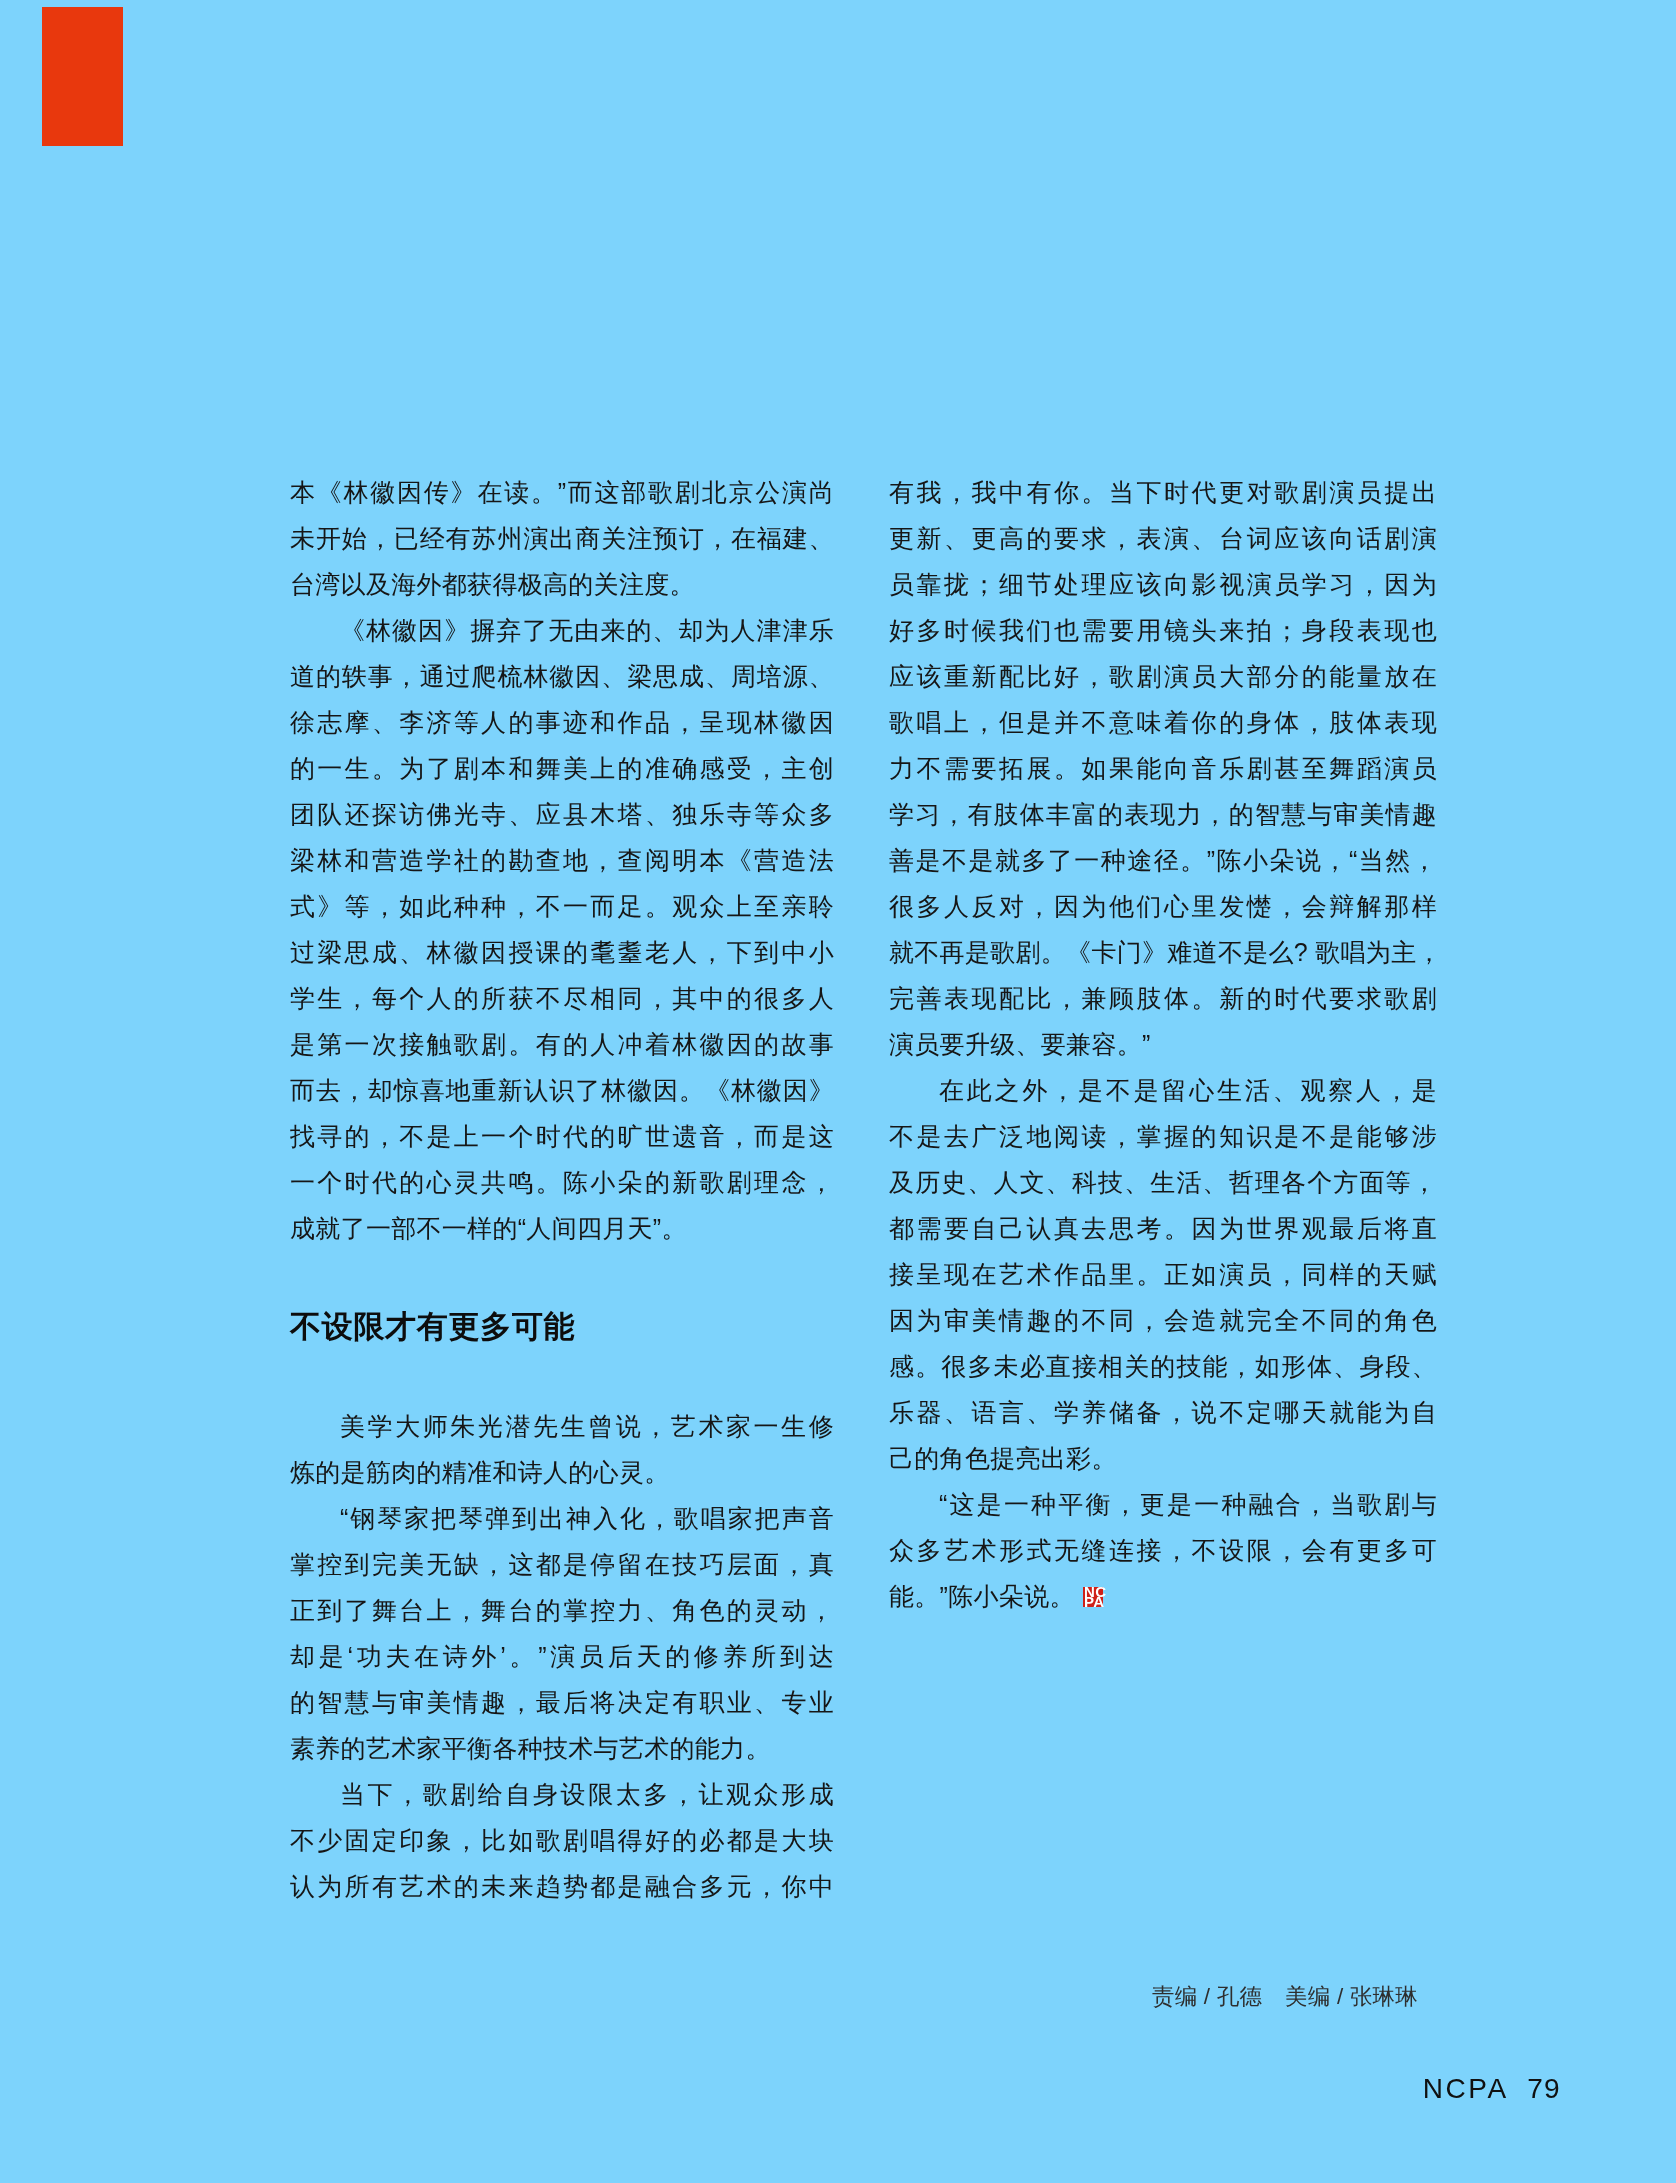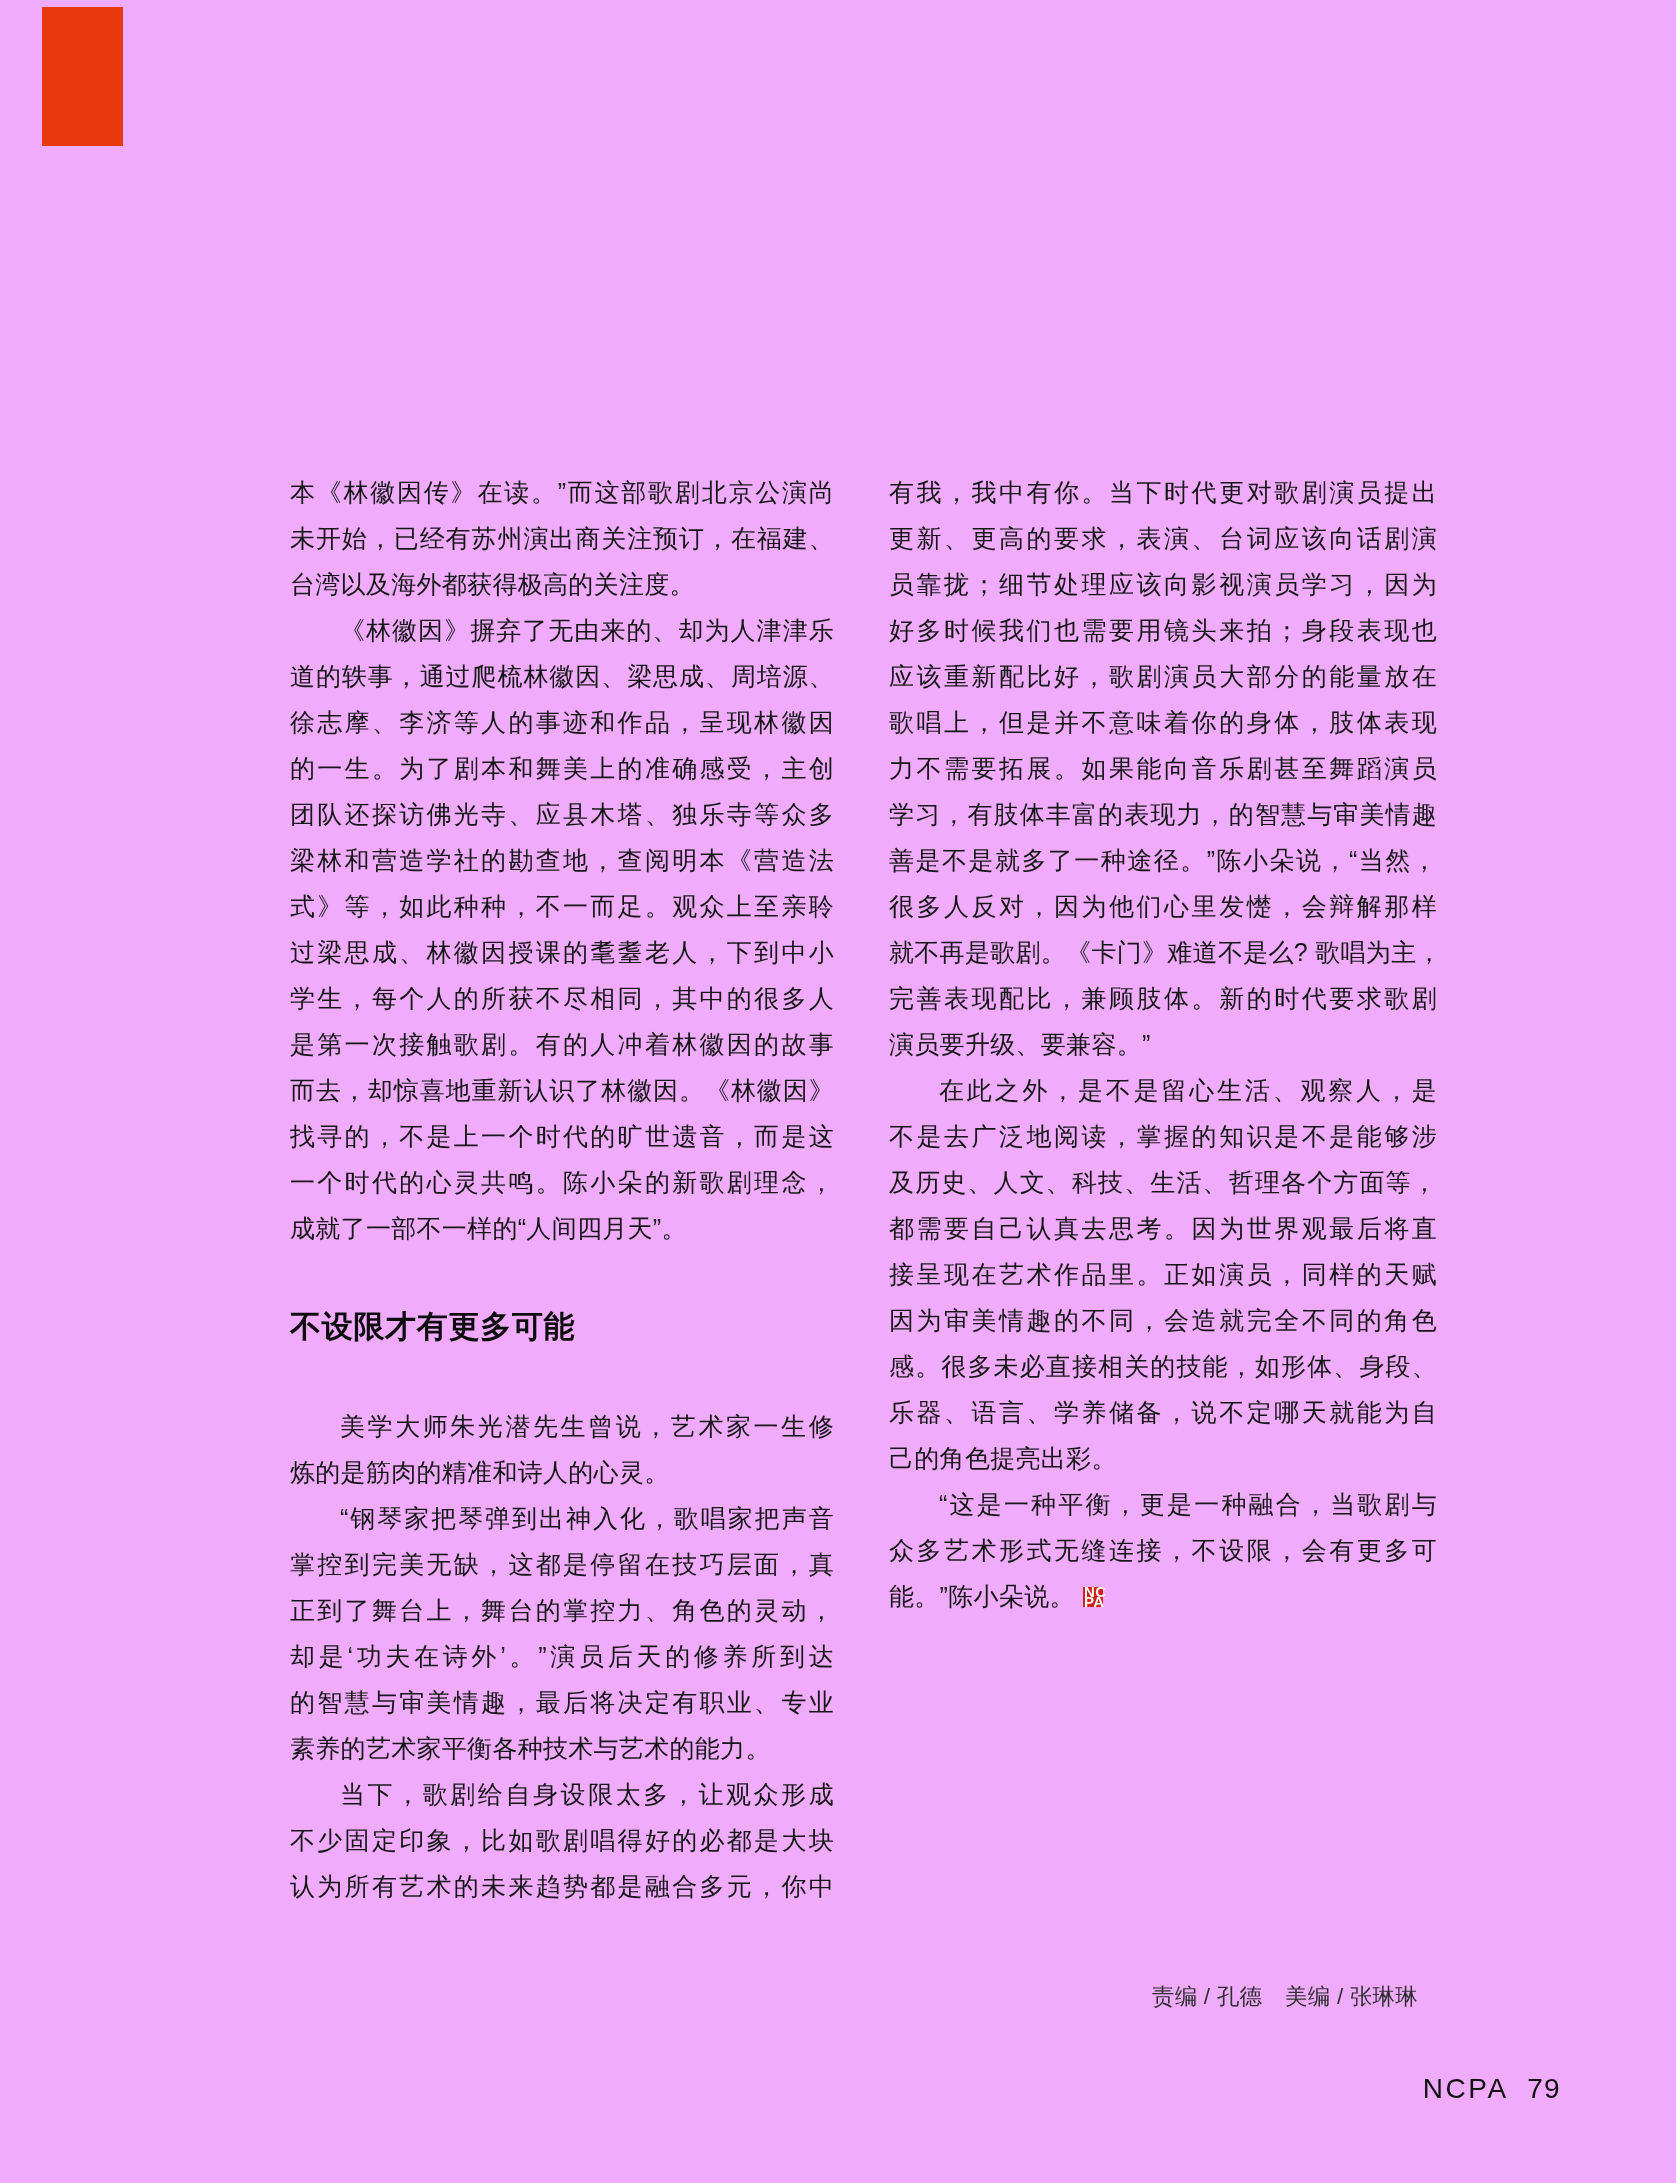--- a/index.html
+++ b/index.html
@@ -1,19 +1,19 @@
 <!DOCTYPE html>
 <html style="font-size:10.6px"><head>
 <meta charset="utf-8">
 <style>
   html,body{margin:0;padding:0;background:#ffffff;}
   .page{
     position:relative;
     width:1676px;height:2183px;
-    background:#f0abfc;
+    background:#7dd3fc;
     font-family:"Liberation Sans","DejaVu Sans",sans-serif;
     color:#161616;
     overflow:hidden;
   }
   .corner-mark{
     position:absolute;
     left:42px;top:6.6px;
     width:81px;height:139px;
     background:#e8380d;
   }

